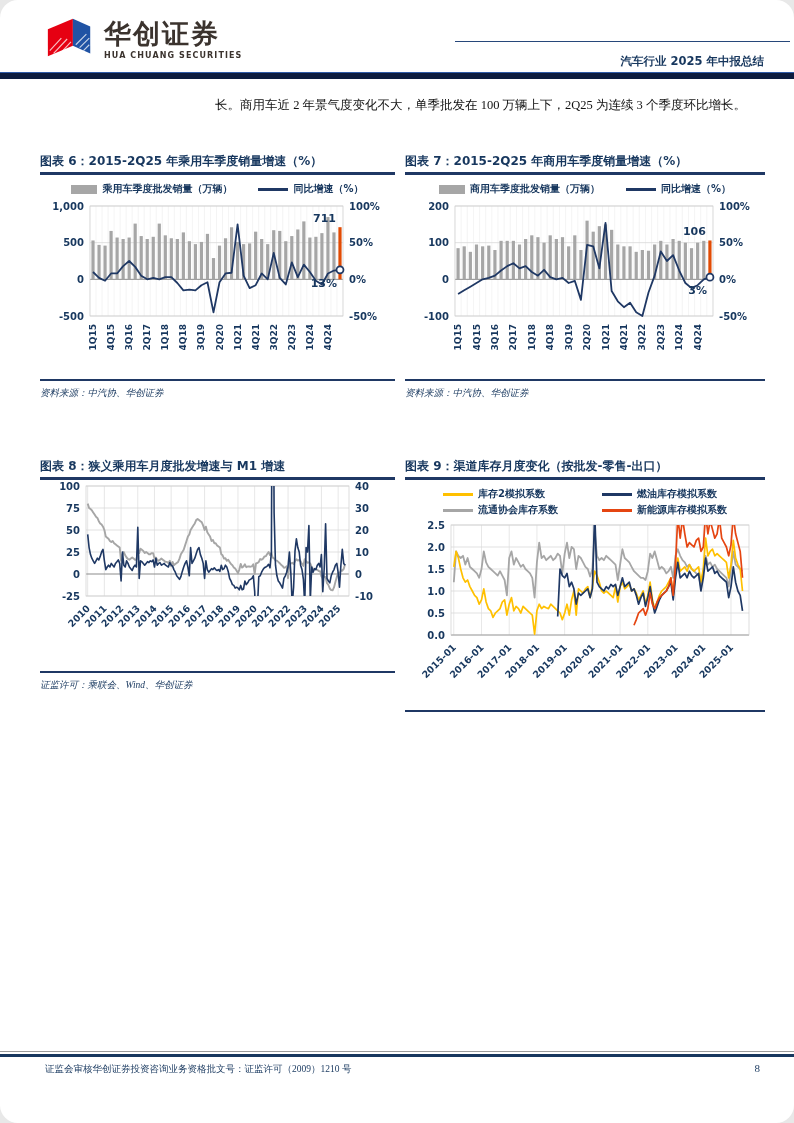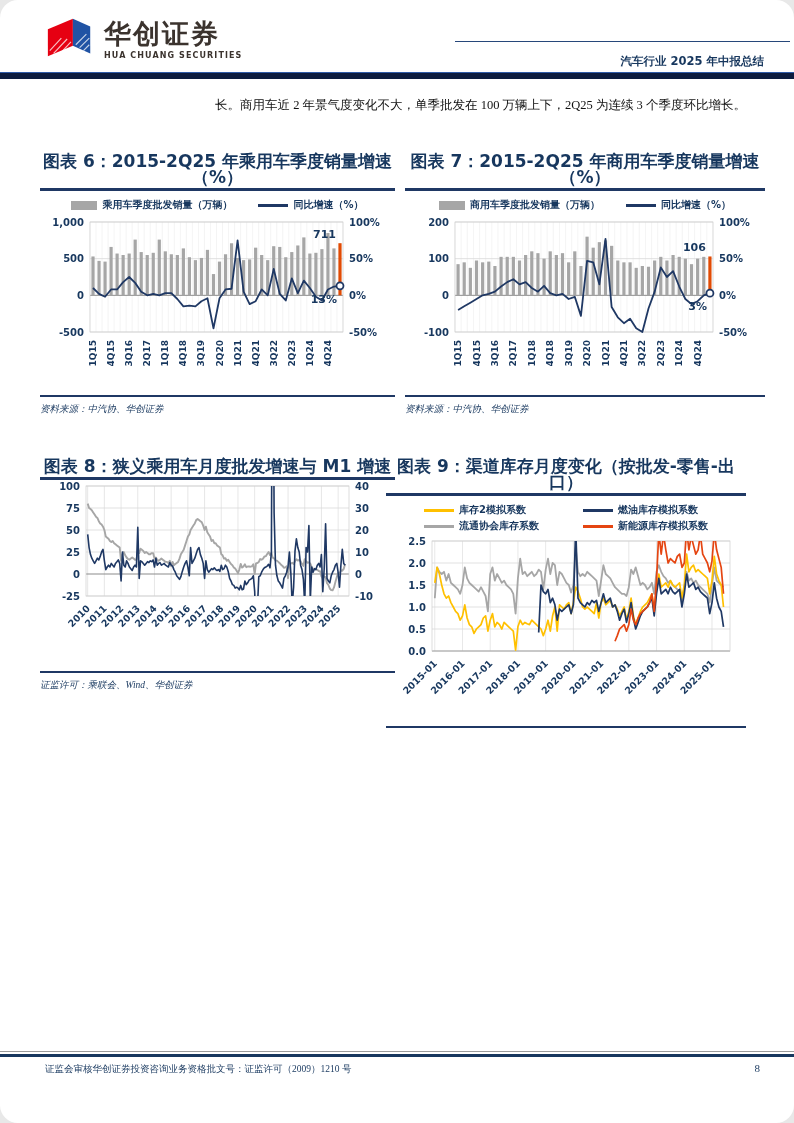--- a/index.html
+++ b/index.html
@@ -10,21 +10,21 @@
   .logo-cn{font-size:27px;font-weight:bold;color:#3b332e;letter-spacing:2px;line-height:30px;}
   .logo-en{font-size:8px;font-weight:bold;color:#3b332e;letter-spacing:1.1px;margin-top:2px;}
   .hdr-title{position:absolute;right:30px;top:54px;font-size:11.5px;font-weight:bold;color:#17375E;}
   .hdr-thin{position:absolute;left:455px;right:4px;top:41px;height:1px;background:#27477A;}
   .hdr-rule{position:absolute;left:0;right:0;top:72px;height:6px;background:#0D1C3F;border-top:1.5px solid #2E5AA8;}
   
   .para{position:absolute;left:215px;top:96px;width:553px;font-family:"Liberation Serif","DejaVu Serif",serif;
         font-size:12.5px;line-height:19.5px;color:#111;text-align:justify;margin:0;}
   
   .fig{position:absolute;}
-  .fig-title{font-size:17px;font-weight:bold;color:#17375E;line-height:16px;text-align:center;}
+  .fig-title{font-size:12px;font-weight:bold;color:#17375E;line-height:16px;}
   .fig-rule{height:3px;background:#1F3864;margin-top:3px;}
   .fig-rule2{height:2px;background:#1F3864;margin-top:3px;}
   .legend{display:flex;justify-content:center;align-items:flex-end;column-gap:26px;row-gap:2px;
           margin-top:7px;margin-bottom:2px;flex-wrap:wrap;}
   .legend.grid2{display:grid;grid-template-columns:auto auto;column-gap:44px;justify-content:center;}
   .leg-item{display:flex;align-items:center;gap:5px;font-size:10px;font-weight:bold;color:#17375E;white-space:nowrap;}
   .sw-bar{width:26px;height:9px;}
   .sw-line{width:30px;height:3px;}
   svg.chart{display:block;}
   svg text{font-family:"DejaVu Sans","Liberation Sans",sans-serif;}
@@ -398,21 +398,21 @@
         <text x="234.35238095237943" y="129" fill="#17375E" font-weight="bold" text-anchor="end" font-size="9.5" transform="rotate(-45 234.35238095237943 129)">2021</text>
         <text x="251.05079365079214" y="129" fill="#17375E" font-weight="bold" text-anchor="end" font-size="9.5" transform="rotate(-45 251.05079365079214 129)">2022</text>
         <text x="267.7492063492049" y="129" fill="#17375E" font-weight="bold" text-anchor="end" font-size="9.5" transform="rotate(-45 267.7492063492049 129)">2023</text>
         <text x="284.44761904761754" y="129" fill="#17375E" font-weight="bold" text-anchor="end" font-size="9.5" transform="rotate(-45 284.44761904761754 129)">2024</text>
         <text x="301.14603174603025" y="129" fill="#17375E" font-weight="bold" text-anchor="end" font-size="9.5" transform="rotate(-45 301.14603174603025 129)">2025</text>
       </svg>
     <div class="fig-rule2"></div>
     <div class="source">证监许可：乘联会、Wind、华创证券</div>
   </section>
 
-  <section class="fig" style="left:386px;top:458px;width:360px;">
+  <section class="fig" style="left:405px;top:458px;width:360px;">
     <div class="fig-title">图表 9：渠道库存月度变化（按批发-零售-出口）</div>
     <div class="fig-rule"></div>
     <div class="legend grid2">
         <span class="leg-item">
           <span class="sw-line" style="background: rgb(255, 192, 0);"></span>
           <span>库存2模拟系数</span>
         </span>
         <span class="leg-item">
           <span class="sw-line" style="background: rgb(31, 56, 100);"></span>
           <span>燃油库存模拟系数</span>

